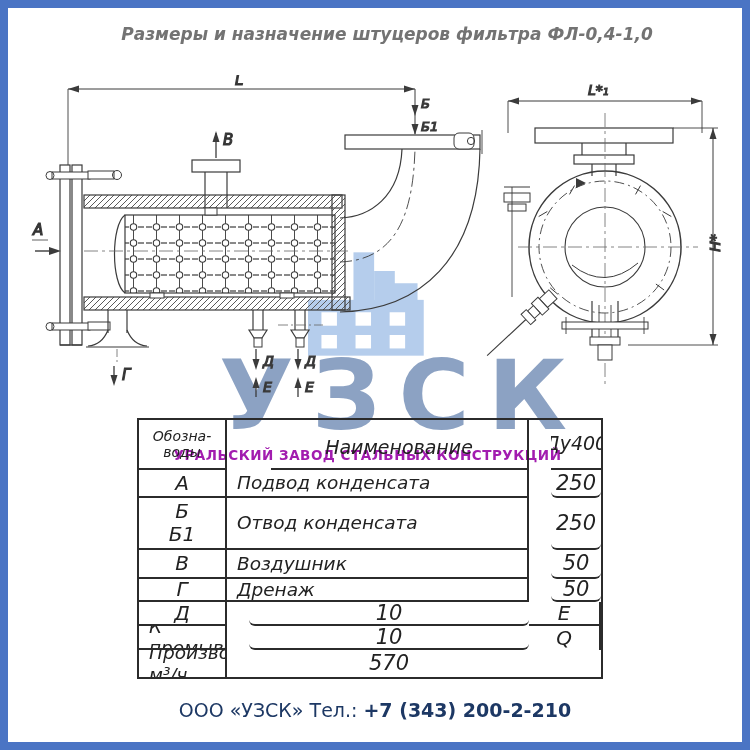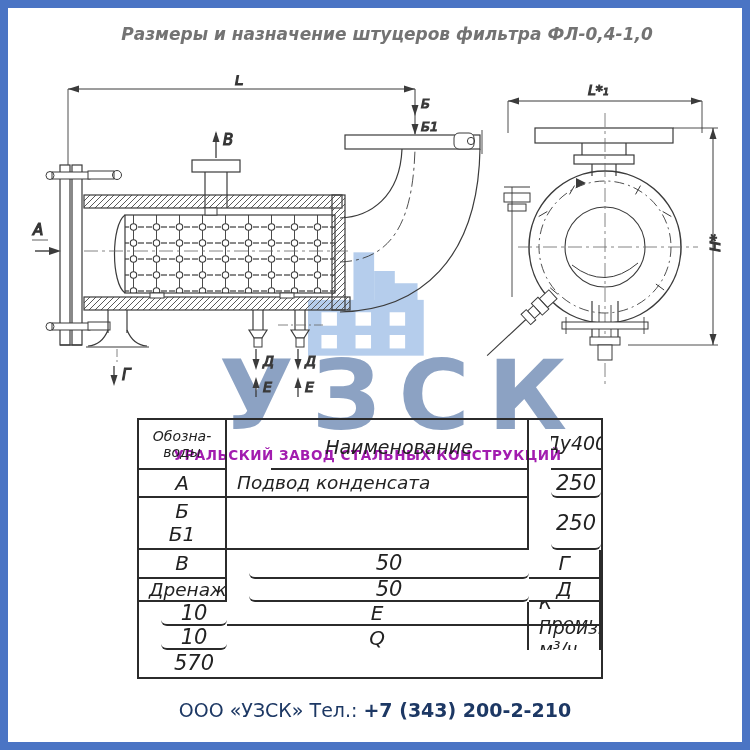--- a/index.html
+++ b/index.html
@@ -258,24 +258,26 @@
 
   <div class="cell code">А</div>
   <div class="cell name">Подвод конденсата</div>
   <div class="cell val last-col">250</div>
 
   <div class="cell code">
     <span>Б</span>
     <span>Б1</span>
   </div>
   <div class="cell name">
+    <span>Отвод конденсата</span>
   </div>
   <div class="cell val last-col">250</div>
 
   <div class="cell code">В</div>
+  <div class="cell name">Воздушник</div>
   <div class="cell val last-col">50</div>
 
   <div class="cell code">Г</div>
   <div class="cell name">Дренаж</div>
   <div class="cell val last-col">50</div>
 
   <div class="cell code">Д</div>
   <div class="cell val last-col">10</div>
 
   <div class="cell code">Е</div>

